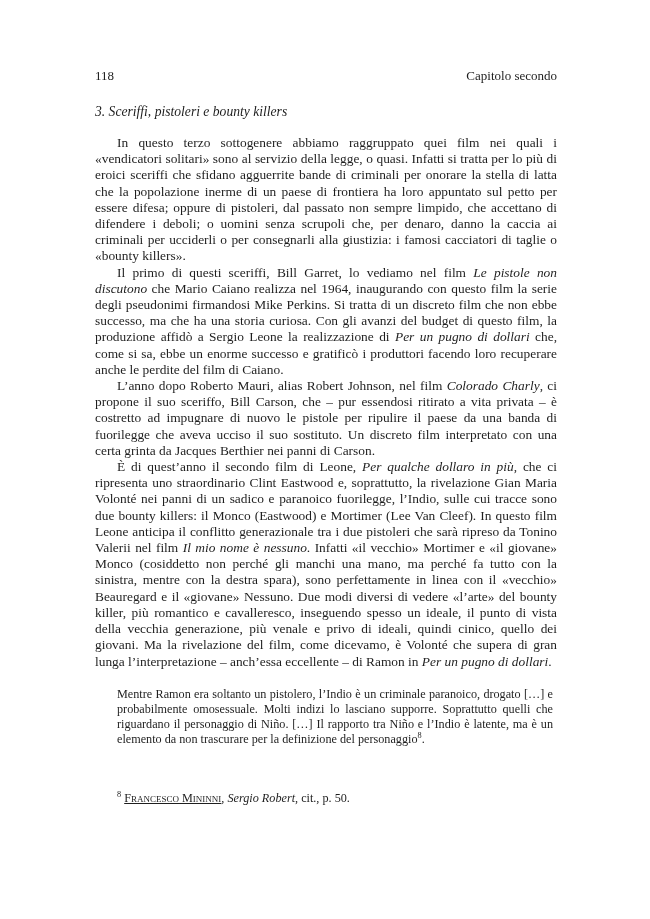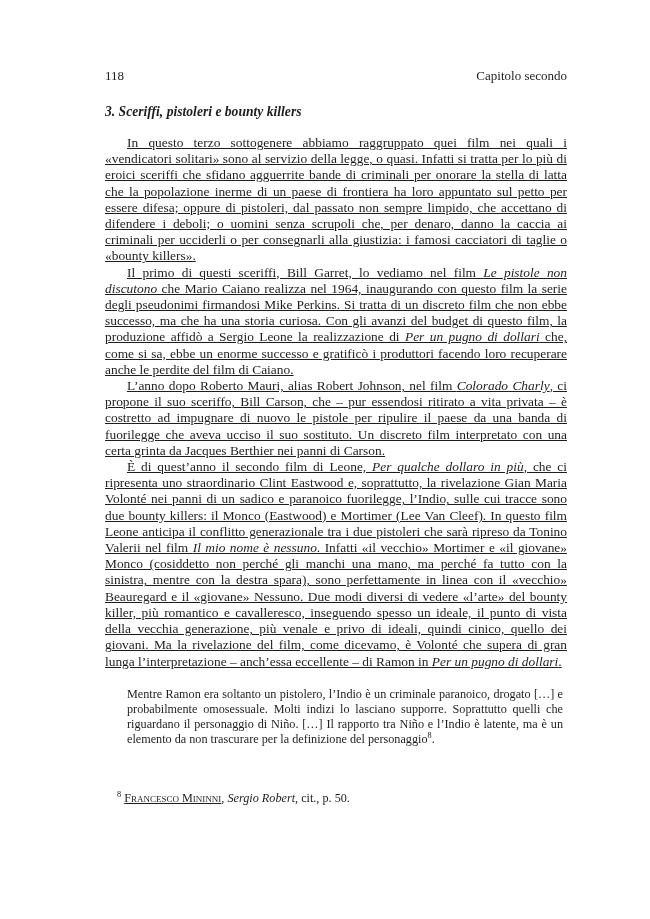--- a/index.html
+++ b/index.html
@@ -11,46 +11,45 @@
     position: relative;
     width: 650px;
     height: 919px;
     background: #ffffff;
     font-family: "Liberation Serif", "DejaVu Serif", serif;
     color: #1e1e1e;
     overflow: hidden;
   }
   .content {
     position: absolute;
-    left: 105px;
+    left: 95px;
     top: 68px;
     width: 462px;
   }
   .running-head {
     display: flex;
     justify-content: space-between;
     align-items: baseline;
     font-size: 13px;
     margin-bottom: 20px;
   }
   .chapter-title {
   }
   .section-heading {
     font-style: italic;
     font-size: 13.6px;
     margin: 0 0 15px 0;
-    font-weight: bold;
+    font-weight: normal;
   }
   .text-body p.body {
     margin: 0;
     font-size: 13.4px;
     line-height: 16.2px;
     text-align: justify;
     text-indent: 22px;
-    text-decoration: underline;
   }
   .text-body p.quote {
     margin: 17px 4px 0 22px;
     font-size: 12.2px;
     line-height: 15px;
     text-align: justify;
     text-indent: 0;
   }
   sup {
     font-size: 0.68em;

